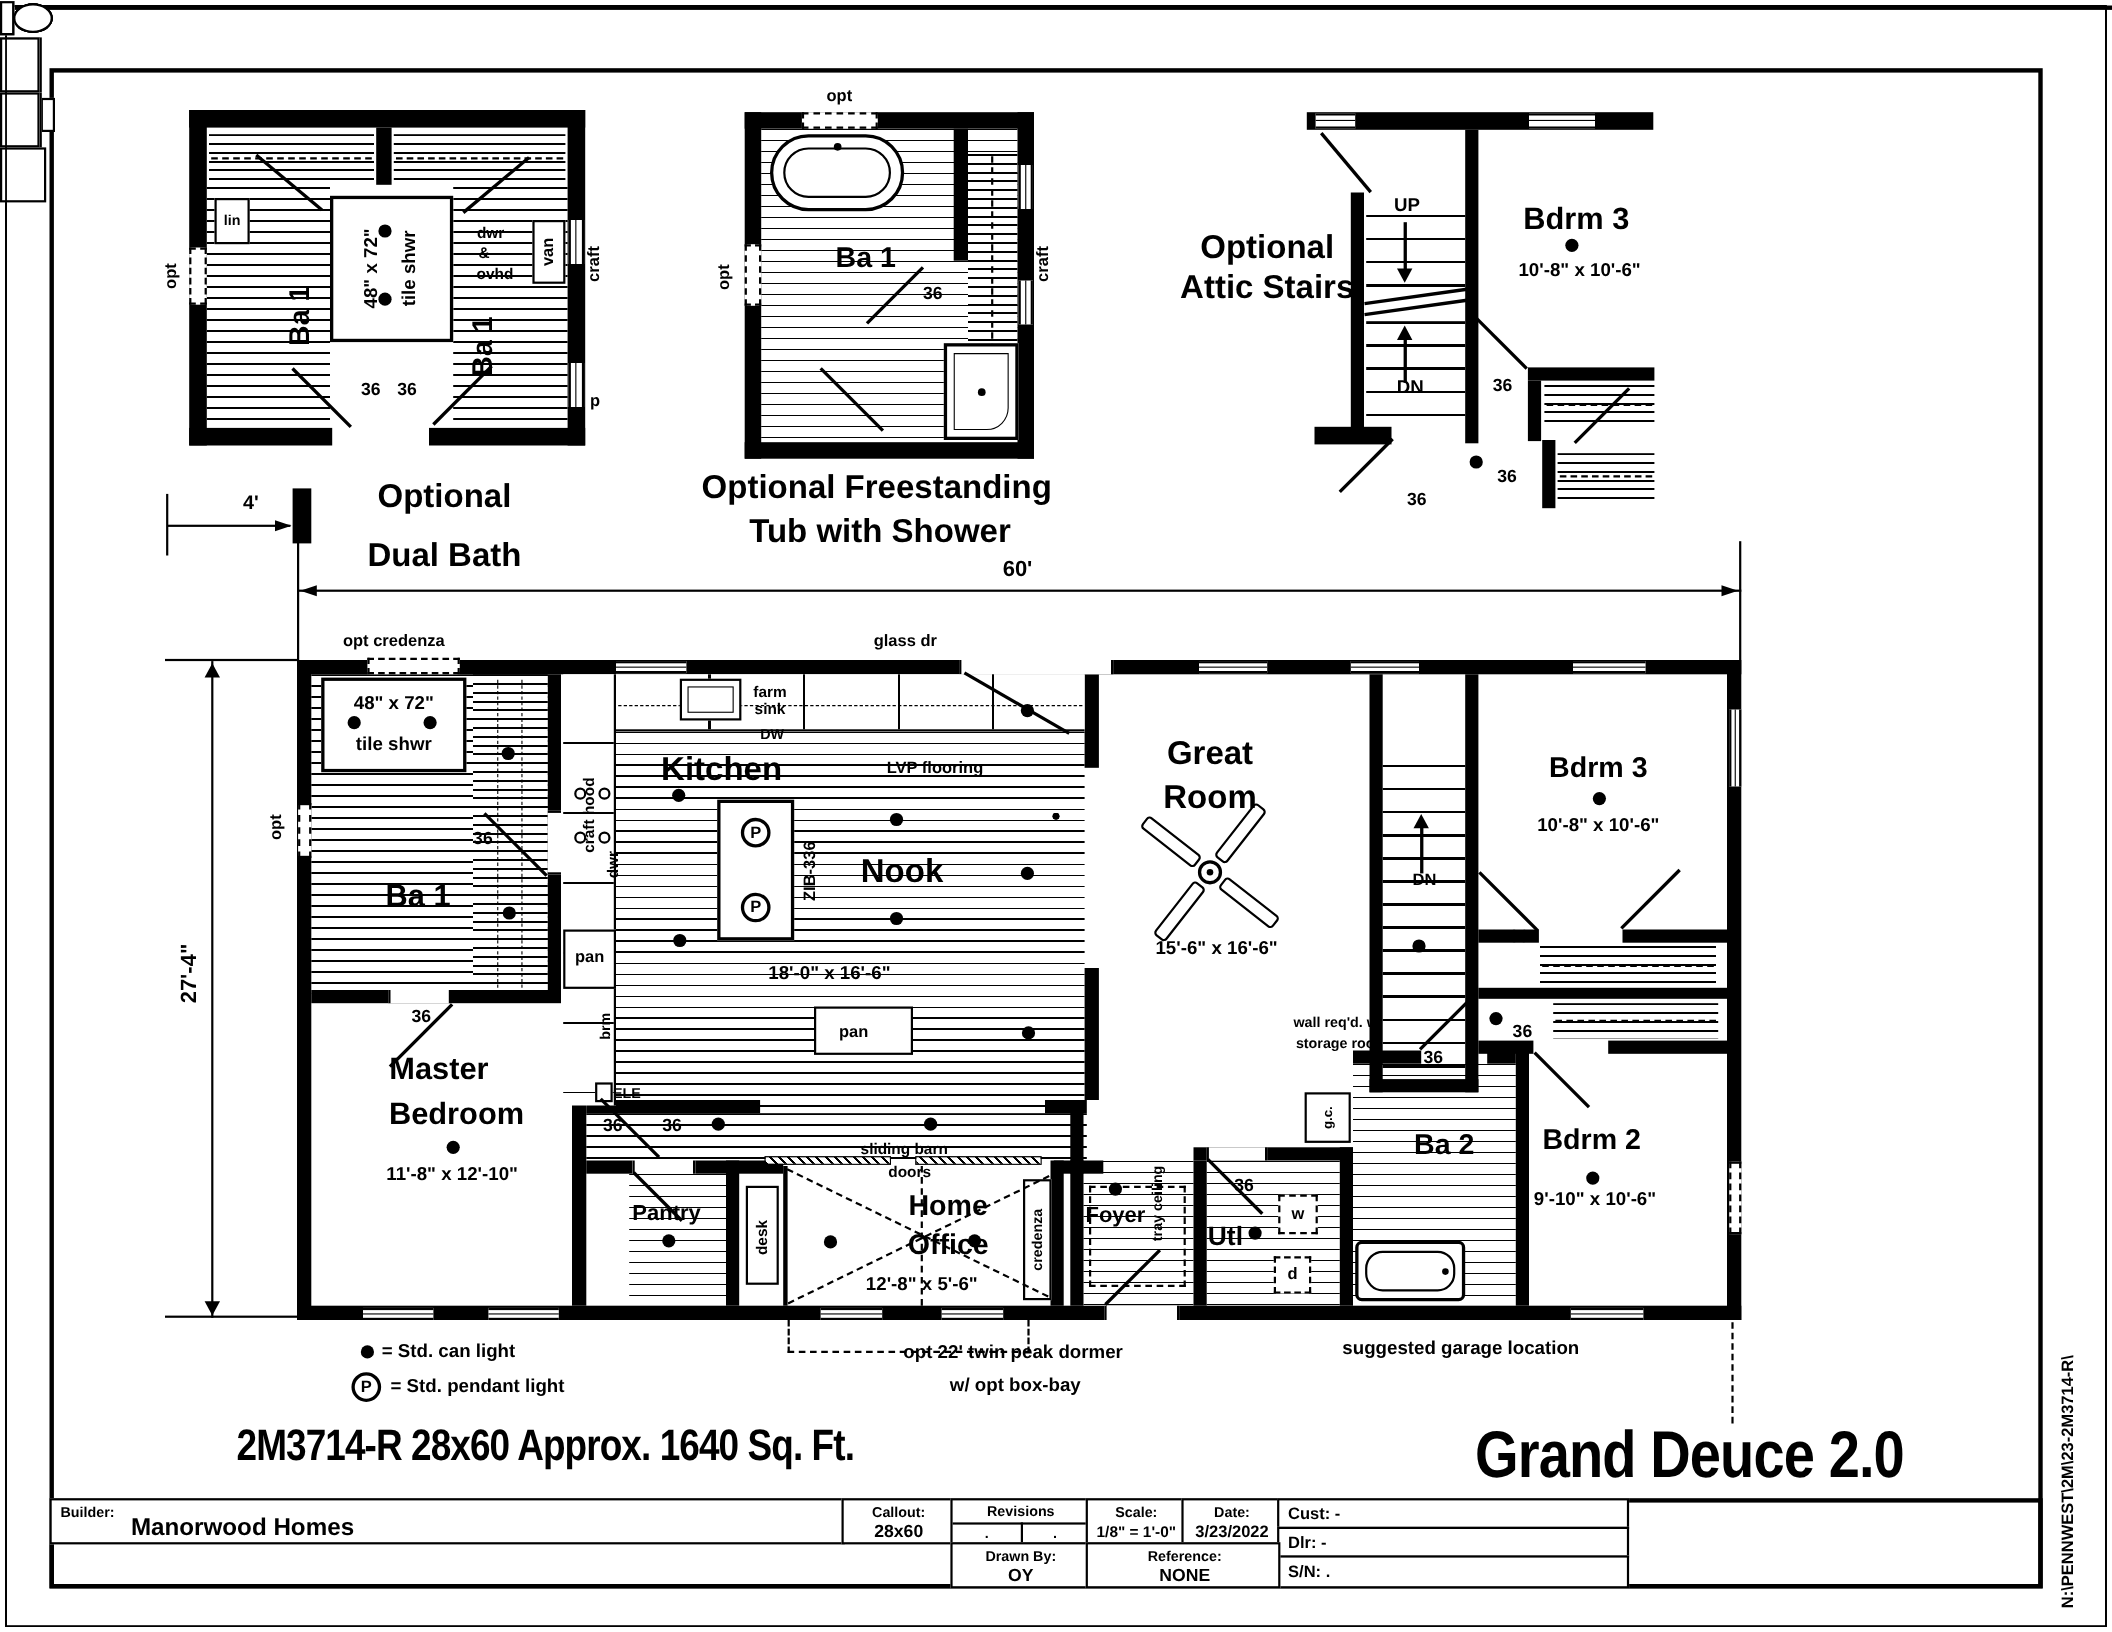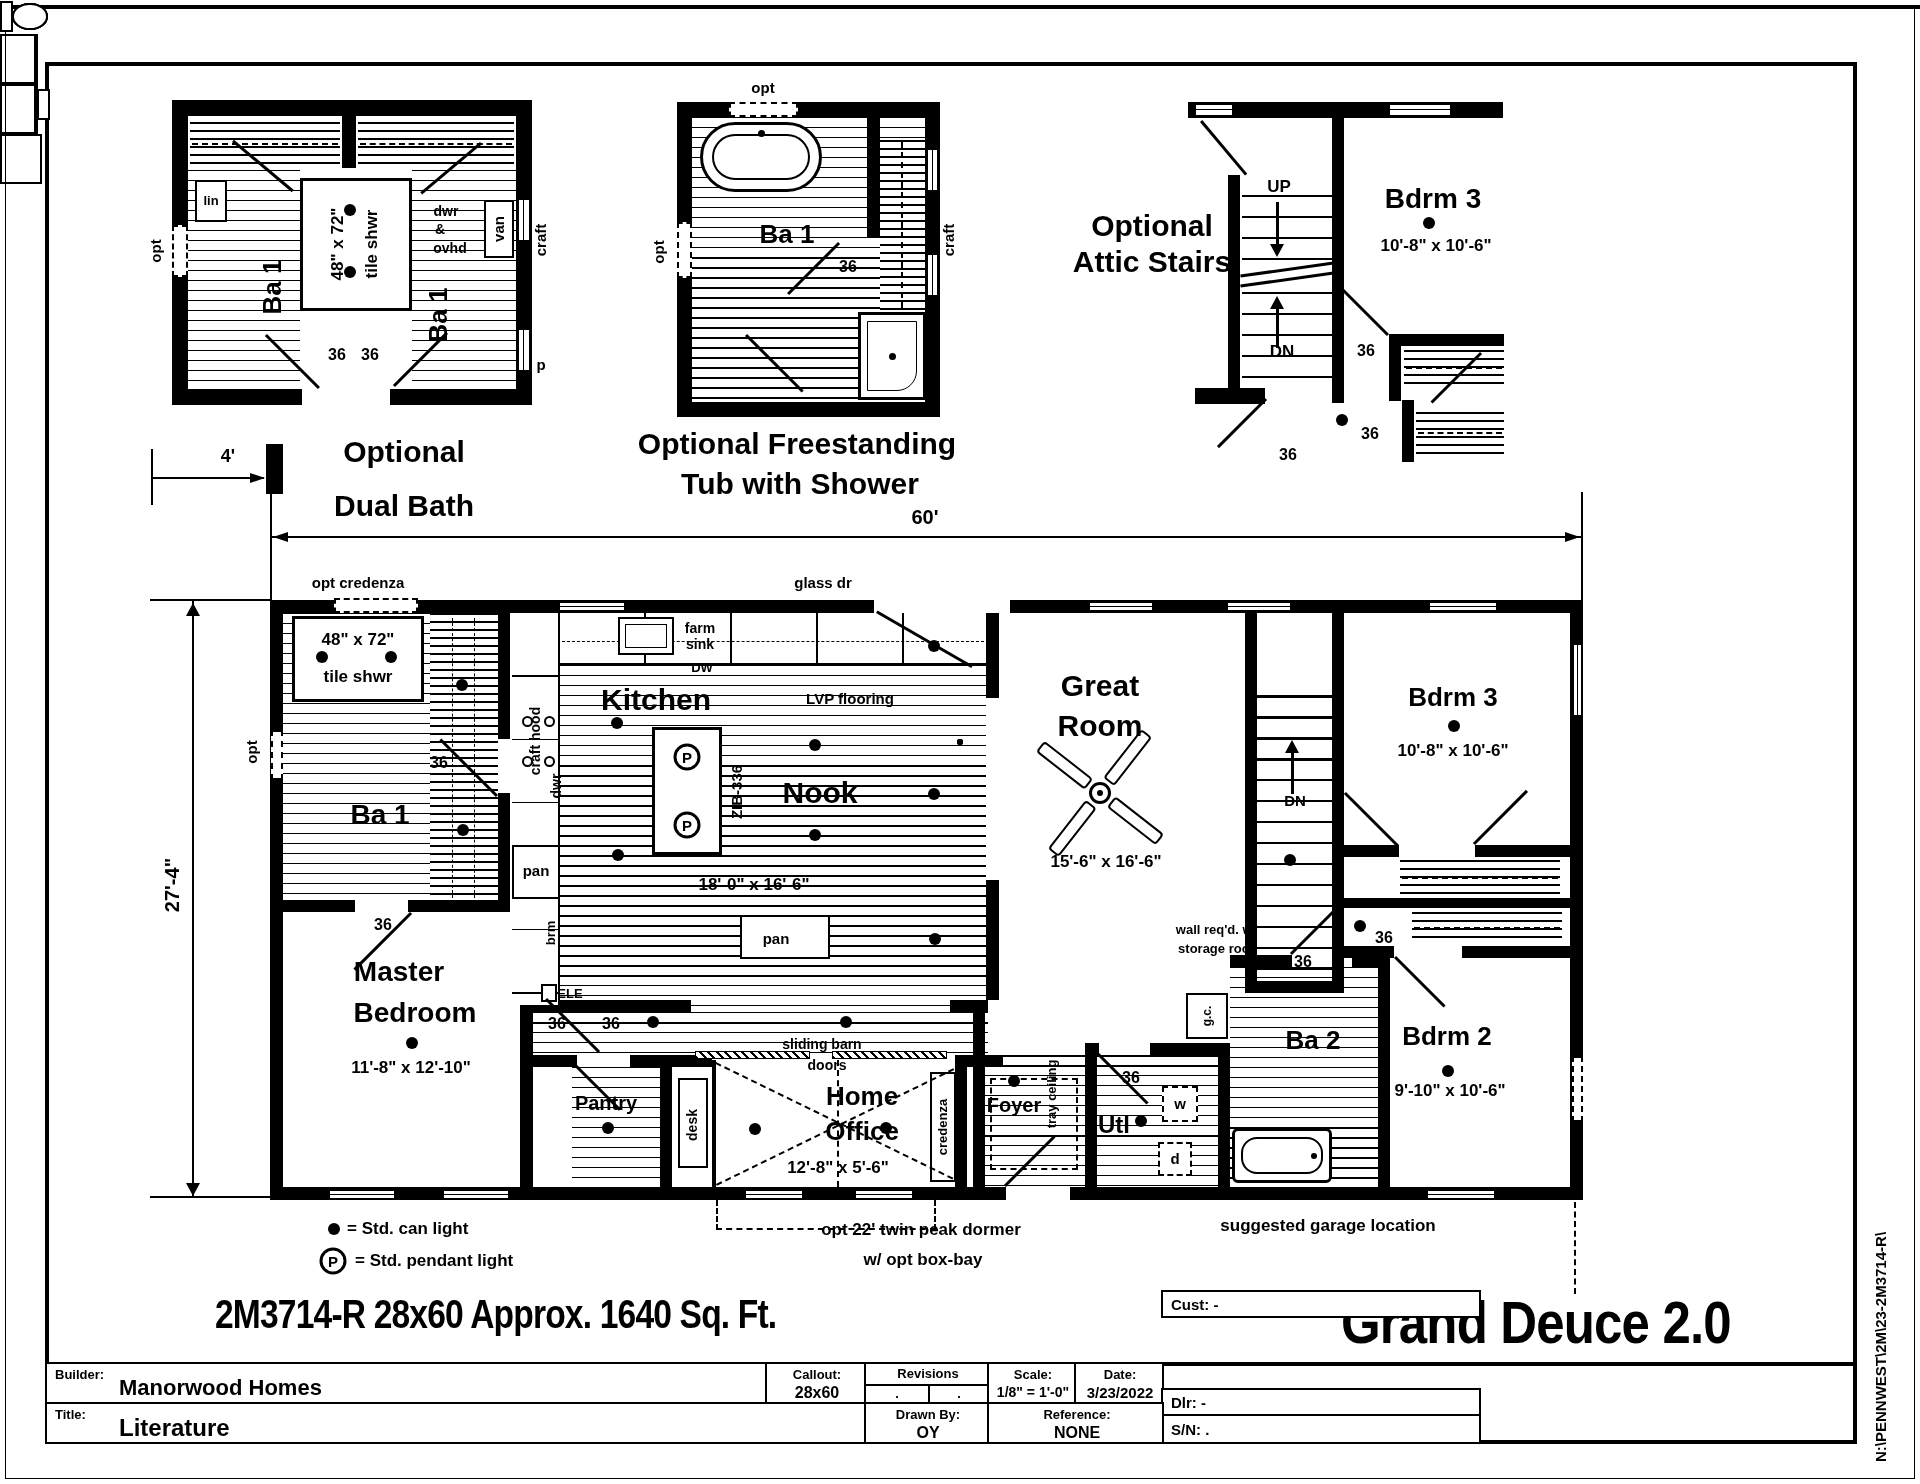--- a/index.html
+++ b/index.html
@@ -472,32 +472,28 @@
       <span class="lbl f13" style="left:93px;top:30px">.</span>
     </div>
     <div class="tb" style="left:987px;top:1362px;width:90px;height:42px">
       <span class="lbl f13" style="left:44px;top:11px">Scale:</span>
       <span class="lbl f14" style="left:44px;top:29px">1/8" = 1'-0"</span>
     </div>
     <div class="tb" style="left:1074px;top:1362px;width:90px;height:42px">
       <span class="lbl f13" style="left:44px;top:11px">Date:</span>
       <span class="lbl f15" style="left:44px;top:29px">3/23/2022</span>
     </div>
-    <div class="tb" style="left:1161px;top:1290px;width:320px;height:28px">
+    <div class="tb" style="left:1161px;top:1362px;width:320px;height:28px">
       <span class="lbl tl f15" style="left:8px;top:13px">Cust: -</span>
     </div>
     <div class="tb" style="left:1161px;top:1388px;width:320px;height:28px">
       <span class="lbl tl f15" style="left:8px;top:13px">Dlr:  -</span>
     </div>
     <div class="tb" style="left:1161px;top:1414px;width:320px;height:30px">
       <span class="lbl tl f15" style="left:8px;top:14px">S/N: .</span>
-    </div>
-    <div class="tb" style="left:45px;top:1402px;width:822px;height:42px">
-      <span class="lbl tl f13" style="left:8px;top:11px">Title:</span>
-      <span class="lbl tl f24" style="left:72px;top:24px">Literature</span>
     </div>
     <div class="tb" style="left:864px;top:1402px;width:126px;height:42px">
       <span class="lbl f13" style="left:62px;top:11px">Drawn By:</span>
       <span class="lbl f16" style="left:62px;top:29px">OY</span>
     </div>
     <div class="tb" style="left:987px;top:1402px;width:177px;height:42px">
       <span class="lbl f13" style="left:88px;top:11px">Reference:</span>
       <span class="lbl f16" style="left:88px;top:29px">NONE</span>
     </div>
   </div>

